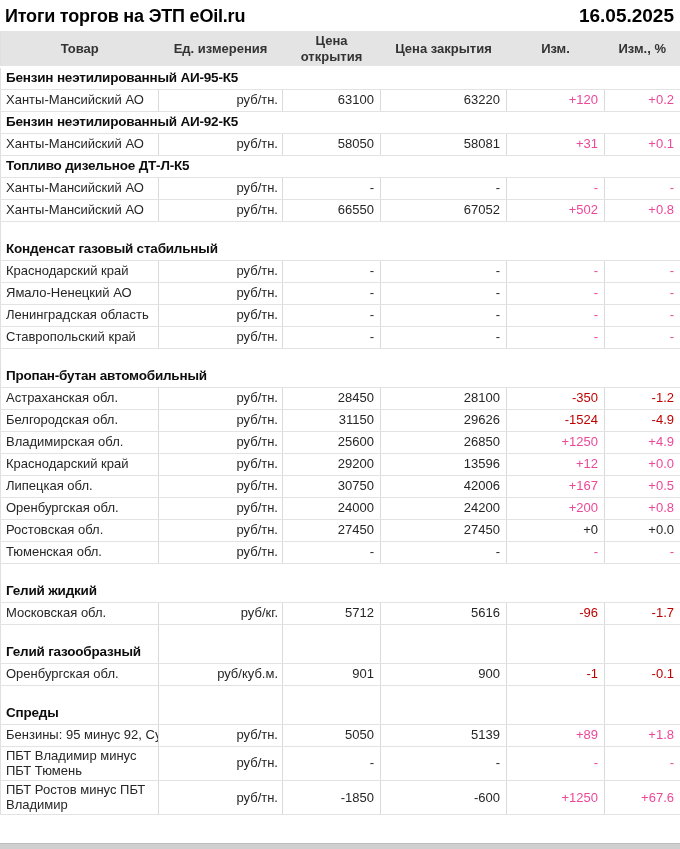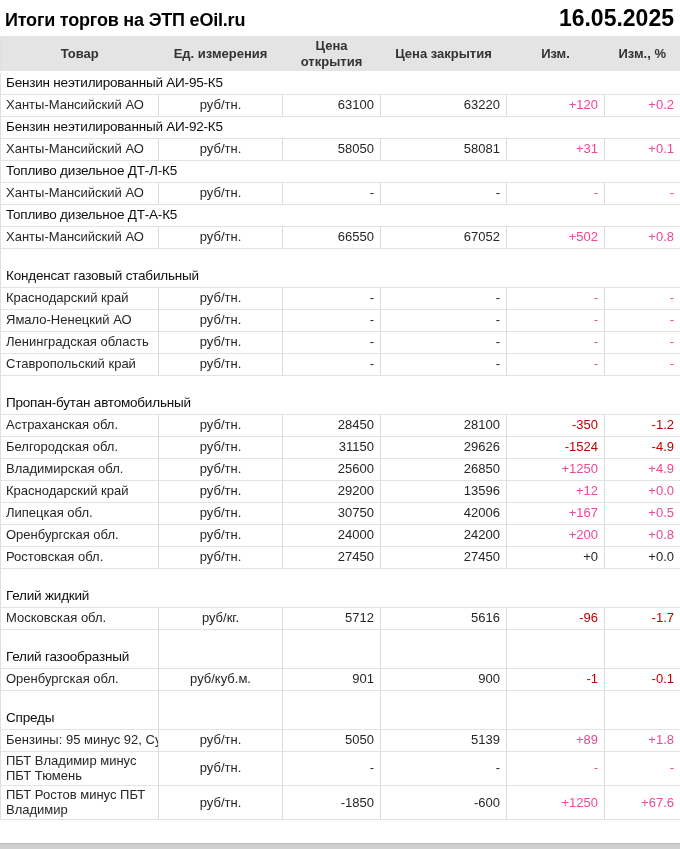--- a/index.html
+++ b/index.html
@@ -7,43 +7,43 @@
   body {
     width: 680px; min-height: 849px; background: #ffffff;
     font-family: "Liberation Sans", "DejaVu Sans", sans-serif;
     color: #262626; position: relative;
   }
   .report-header {
     display: flex; justify-content: space-between; align-items: baseline;
     padding: 5px 6px 4px 5px;
   }
   .report-title { font-size: 18px; font-weight: bold; color: #000; letter-spacing: -0.2px; }
-  .report-date  { font-size: 23px; font-weight: bold; color: #000; }
+  .report-date  { font-size: 19px; font-weight: bold; color: #000; }
 
   table.price-table {
     border-collapse: collapse; width: 680px; table-layout: fixed;
     border-left: 1px solid #e0e0e0; border-right: 1px solid #dadada; border-radius: 18px;
   }
   thead th {
     background: #e4e4e4; font-size: 13px; font-weight: bold; color: #333;
     text-align: center; vertical-align: middle; height: 34px;
     padding: 2px 4px; line-height: 1.2; border-bottom: 2px solid #fff;
   }
   tbody td {
     font-size: 13px; height: 22px; padding: 1px 4px;
     border-bottom: 1px solid #e3e3e3; line-height: 1.2;
     overflow: hidden; white-space: nowrap;
   }
   tr.data-row td { border-right: 1px solid #dadada; }
   tr.data-row td:last-child { border-right: none; }
   td.c-product { text-align: left;  padding-left: 5px; }
-  td.c-unit    { text-align: center; }
+  td.c-unit    { text-align: right; }
   td.c-num     { text-align: right; padding-right: 6px; }
   tr.section-row td {
-    font-weight: normal; font-size: 13.5px; color: #0d0d0d;
+    font-weight: bold; font-size: 13.5px; color: #0d0d0d;
     text-align: left; padding-left: 5px; letter-spacing: -0.2px;
   }
   tr.section-row.bordered td { border-right: 1px solid #dadada; }
   tr.section-row.bordered td:last-child { border-right: none; }
   tr.gap-row td { height: 17px; border-bottom: none; }
   tr.gap-row.bordered td { border-right: 1px solid #dadada; }
   tr.gap-row.bordered td:last-child { border-right: none; }
   tr.tall td { white-space: normal; height: 33px; }
   .pos { color: #ec4899; }
   .neg { color: #c00000; }
@@ -107,23 +107,20 @@
         <td colspan="6">Топливо дизельное ДТ-Л-К5</td>
       </tr>
       <tr class="data-row">
         <td class="c-product">Ханты-Мансийский АО</td>
         <td class="c-unit">руб/тн.</td>
         <td class="c-num">-</td>
         <td class="c-num">-</td>
         <td class="c-num pos">-</td>
         <td class="c-num pos">-</td>
       </tr>
-      <tr class="section-row">
-        <td colspan="6">Топливо дизельное ДТ-А-К5</td>
-      </tr>
       <tr class="data-row">
         <td class="c-product">Ханты-Мансийский АО</td>
         <td class="c-unit">руб/тн.</td>
         <td class="c-num">66550</td>
         <td class="c-num">67052</td>
         <td class="c-num pos">+502</td>
         <td class="c-num pos">+0.8</td>
       </tr>
       <tr class="gap-row">
         <td colspan="6"></td>
@@ -217,20 +214,28 @@
         <td class="c-num pos">+200</td>
         <td class="c-num pos">+0.8</td>
       </tr>
       <tr class="data-row">
         <td class="c-product">Ростовская обл.</td>
         <td class="c-unit">руб/тн.</td>
         <td class="c-num">27450</td>
         <td class="c-num">27450</td>
         <td class="c-num neu">+0</td>
         <td class="c-num neu">+0.0</td>
+      </tr>
+      <tr class="data-row">
+        <td class="c-product">Тюменская обл.</td>
+        <td class="c-unit">руб/тн.</td>
+        <td class="c-num">-</td>
+        <td class="c-num">-</td>
+        <td class="c-num pos">-</td>
+        <td class="c-num pos">-</td>
       </tr>
       <tr class="gap-row">
         <td colspan="6"></td>
       </tr>
       <tr class="section-row">
         <td colspan="6">Гелий жидкий</td>
       </tr>
       <tr class="data-row">
         <td class="c-product">Московская обл.</td>
         <td class="c-unit">руб/кг.</td>

